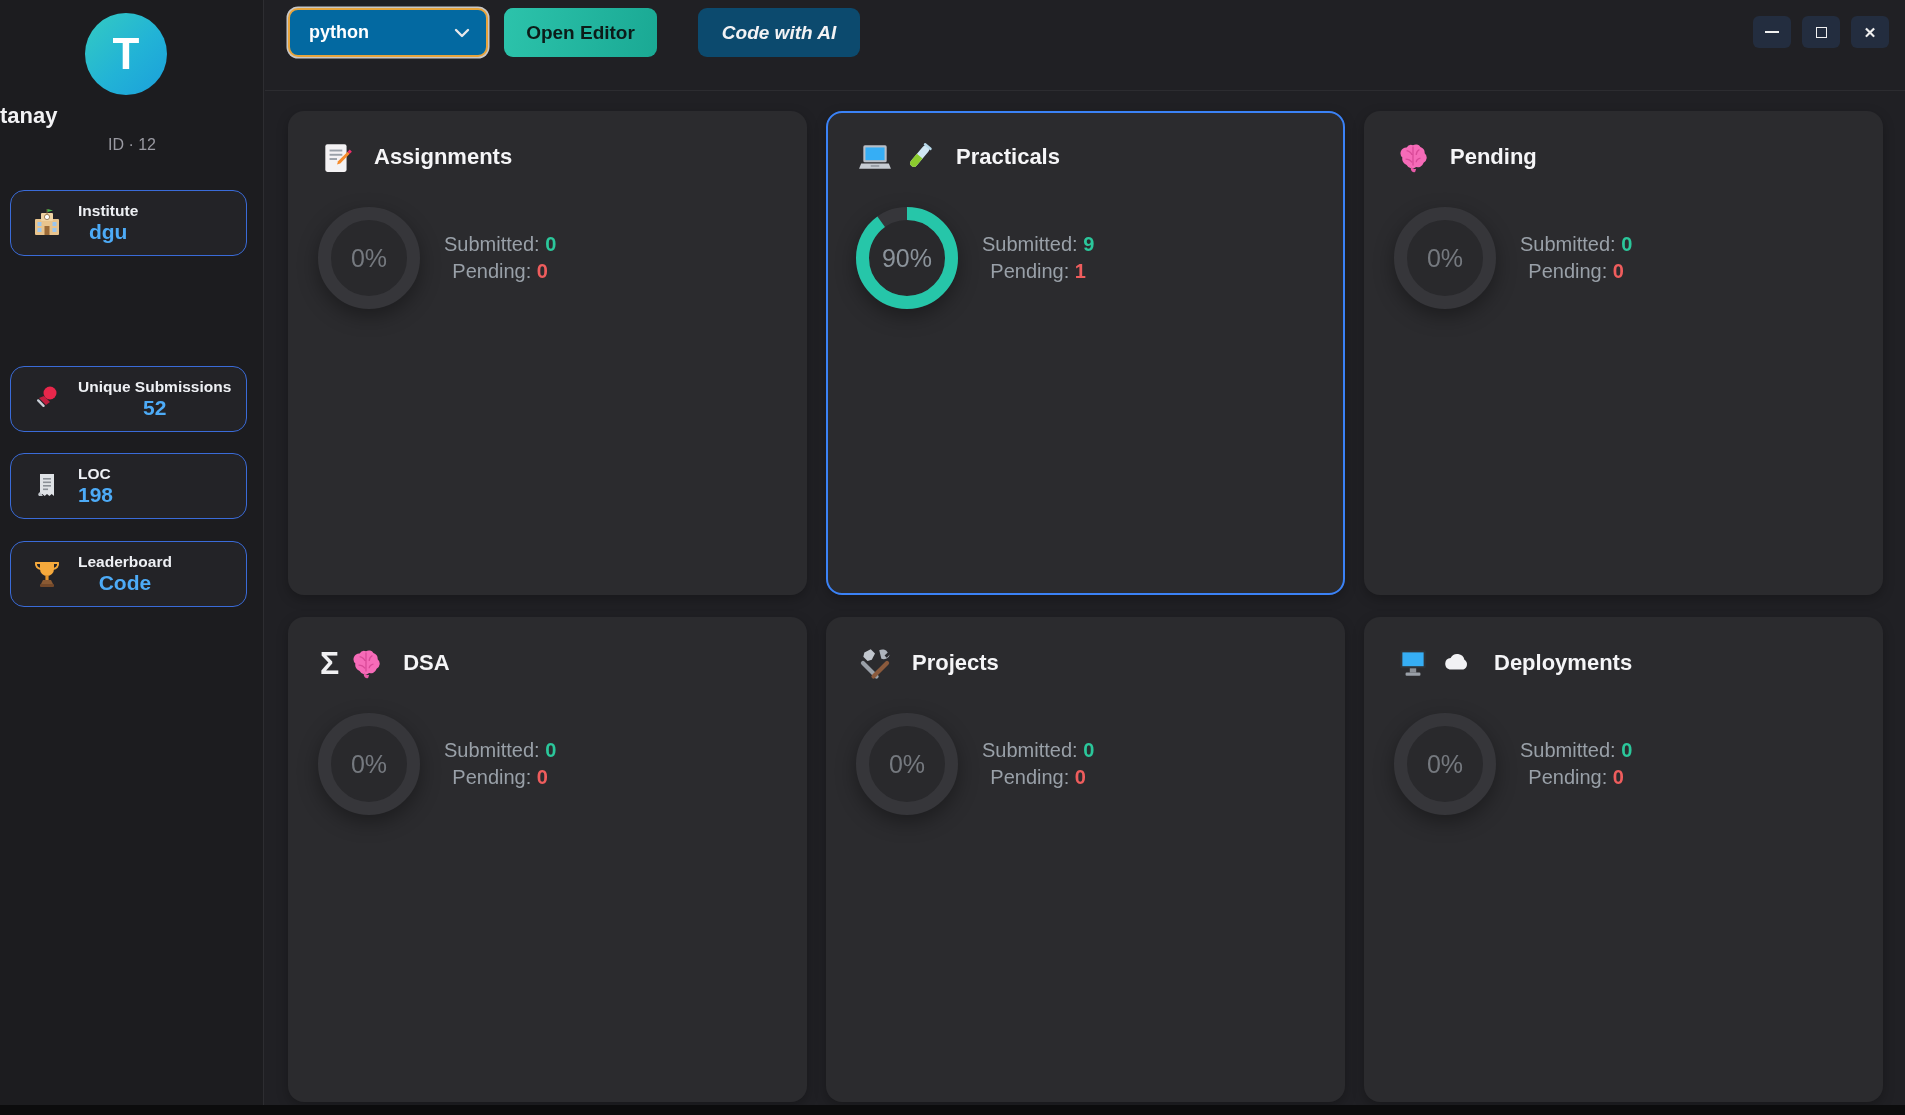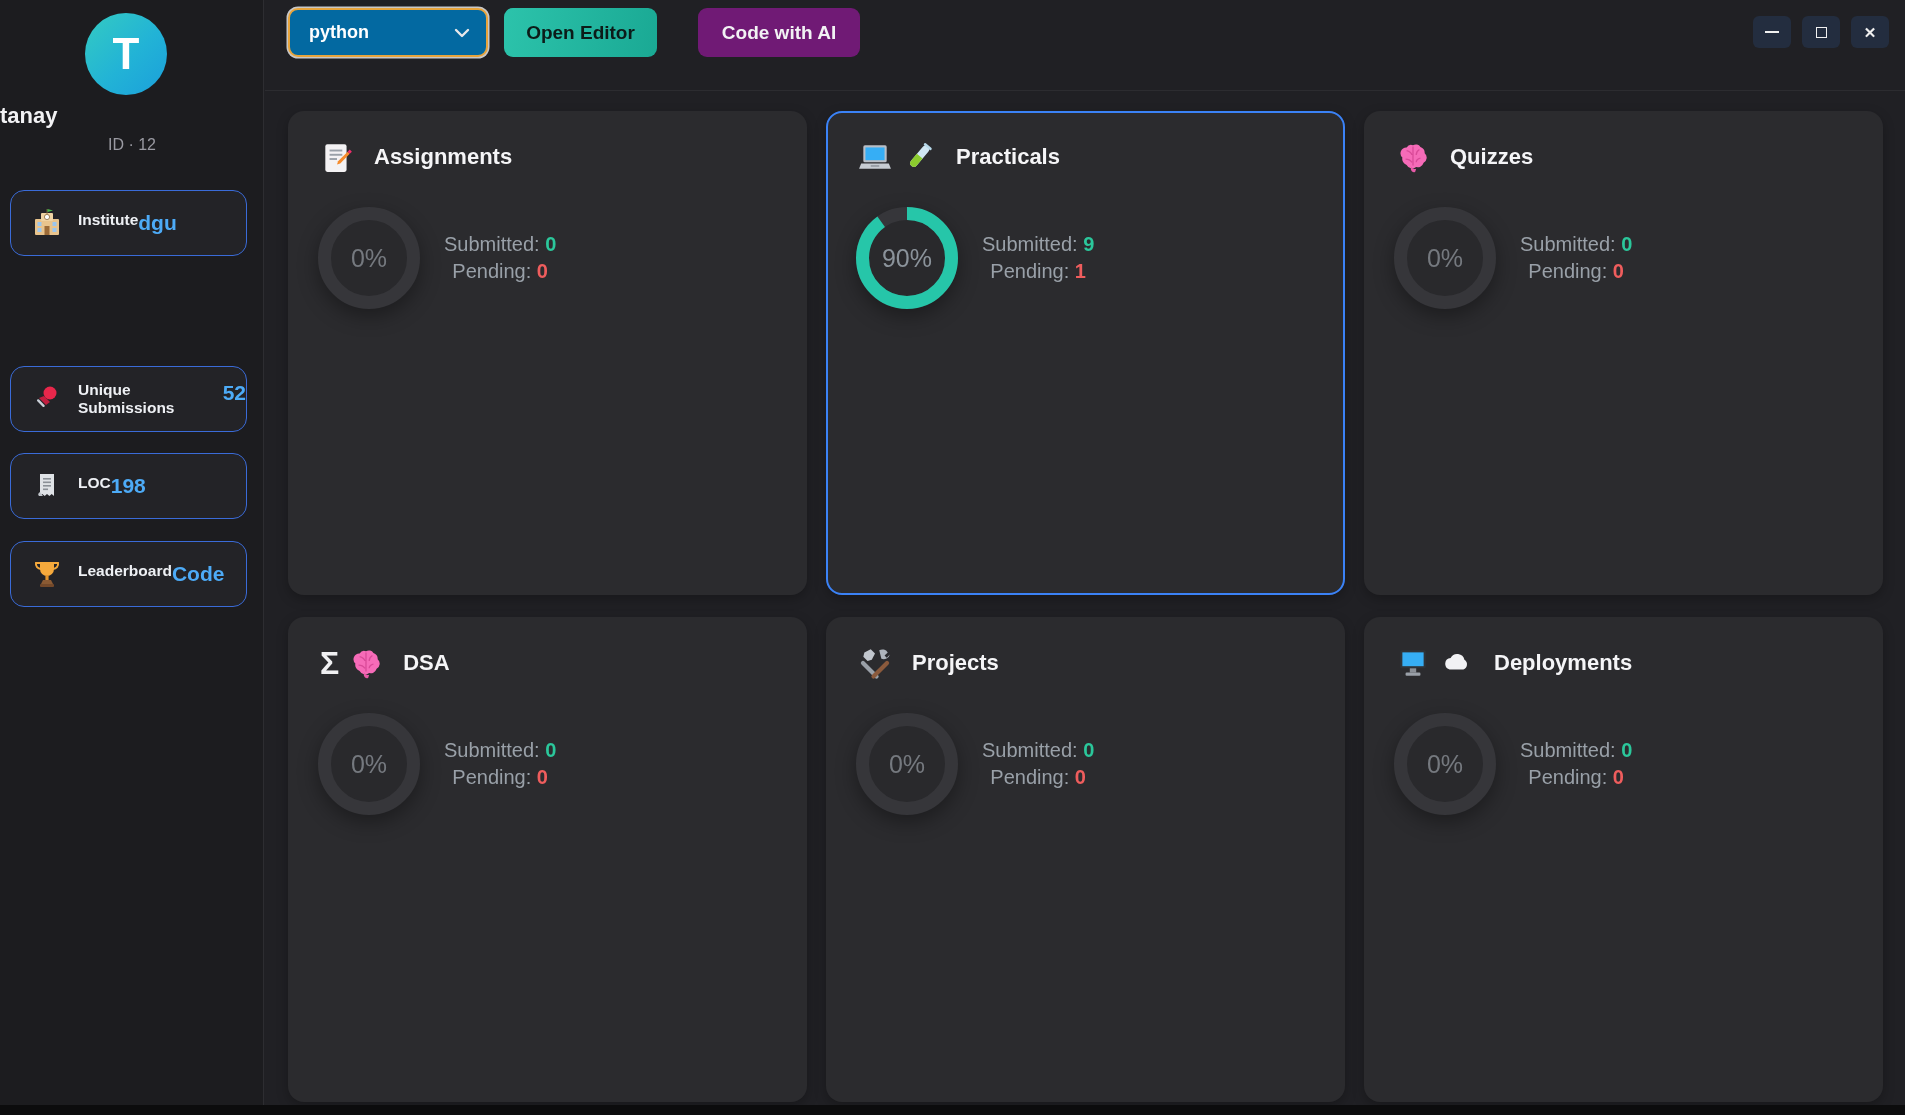--- a/index.html
+++ b/index.html
@@ -14,40 +14,40 @@
             background:linear-gradient(135deg,#34cbc2 0%,#22b3d6 55%,#1b9fdb 100%);
             display:flex; align-items:center; justify-content:center;
             color:#fff; font-size:44px; font-weight:bold; }
   .username { position:absolute; top:103px; left:0; width:264px; text-align:left;
               color:#f2f2f4; font-size:22px; font-weight:bold; }
   .userid { position:absolute; top:136px; left:0; width:264px; text-align:center;
             color:#9a9aa2; font-size:16px; }
   .stat-card { position:absolute; left:10px; width:237px; height:66px;
                background:#232327; border:1.5px solid #3a6bd8; border-radius:14px;
                display:flex; align-items:center; padding-left:20px; gap:15px; cursor:pointer; }
-  .stat-card .txt { display:flex; flex-direction:row; line-height:1.15; }
+  .stat-card .txt { display:flex; flex-direction:column; line-height:1.15; }
   .stat-label { color:#eef0f4; font-size:15.5px; font-weight:bold; }
   .stat-value { color:#4dabf7; font-size:21px; font-weight:bold;text-align:center; }
   .sicon { width:32px; height:32px; flex:0 0 32px; }
 
   
   .main { position:absolute; left:265px; top:0; right:0; bottom:0; }
   .toolbar-line { position:absolute; top:90px; left:0; right:0; height:1px; background:#2c2c30; }
   .lang-select { position:absolute; left:23px; top:8px; width:200px; height:49px;
                  background:#0369a1; border:2.5px solid #e7a43c; border-radius:10px;
                  box-shadow:0 0 0 1.5px rgba(255,255,255,0.75);
                  display:flex; align-items:center; justify-content:space-between;
                  padding:0 16px 0 19px; cursor:pointer; }
   .lang-select .val { color:#fff; font-size:18px; font-weight:bold; }
   .btn { position:absolute; top:8px; height:49px; border-radius:9px; border:none;
          display:flex; align-items:center; justify-content:center;
          font-family:"Liberation Sans",sans-serif; font-size:19px; font-weight:bold; cursor:pointer; }
   .btn-open { left:239px; width:153px; color:#0c1b18;
               background:linear-gradient(100deg,#2cc3ab 0%,#1aa994 100%); }
-  .btn-ai { left:433px; width:162px; color:#f2f2f4; background:#701a75; }
+  .btn-ai { left:433px; width:162px; color:#f2f2f4; background:#0c4a6e;font-style:italic; }
 
   .win-controls { position:absolute; top:16px; right:16px; display:flex; gap:11px; }
   .win-btn { width:38px; height:32px; border-radius:6px; background:#232d3f;
              display:flex; align-items:center; justify-content:center; cursor:pointer; }
   .glyph-min { width:14px; height:2px; background:#f0f0f0; }
   .glyph-max { width:11px; height:11px; border:1.5px solid #f0f0f0; }
   .glyph-close { color:#f0f0f0; font-size:15px; font-weight:bold; line-height:1; }
 
   
   .grid { position:absolute; left:23px; top:111px; display:grid;
@@ -277,21 +277,21 @@
               <b class="red">1</b></div>
           </div>
         </div>
       </div>
 
       <div class="card">
         <div class="card-head">
           <svg class="cicon" viewBox="0 0 32 32">
               <use href="#i-brain"></use>
             </svg>
-          <span class="card-title">Quizzes</span>
+          <span class="card-title">Pending</span>
         </div>
         <div class="card-body">
           <div class="ring-wrap">
             <svg width="102" height="102">
               <circle cx="51" cy="51" r="44.5" fill="#29292c" stroke="#36363a" stroke-width="13"></circle>
               <circle cx="51" cy="51" r="44.5" fill="none" stroke="#26c6a9" stroke-width="13" transform="rotate(-90 51 51)" stroke-dasharray="0 279.6017461694916"></circle>
             </svg>
             <div class="ring-label">0%</div>
           </div>
           <div class="stats">

